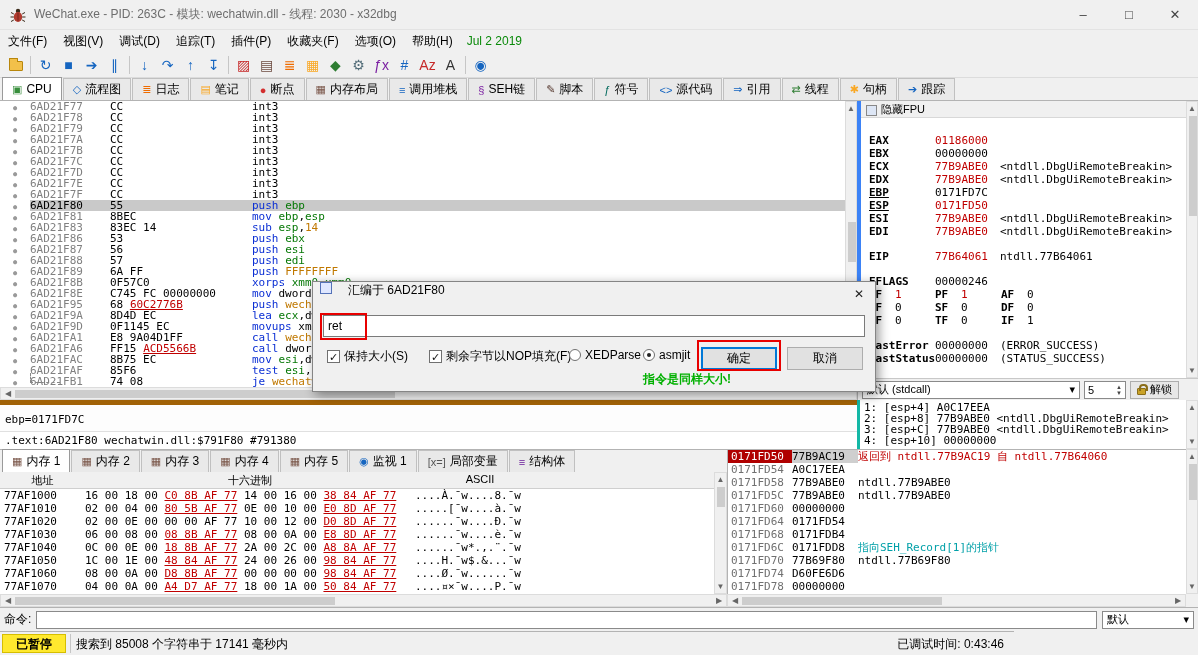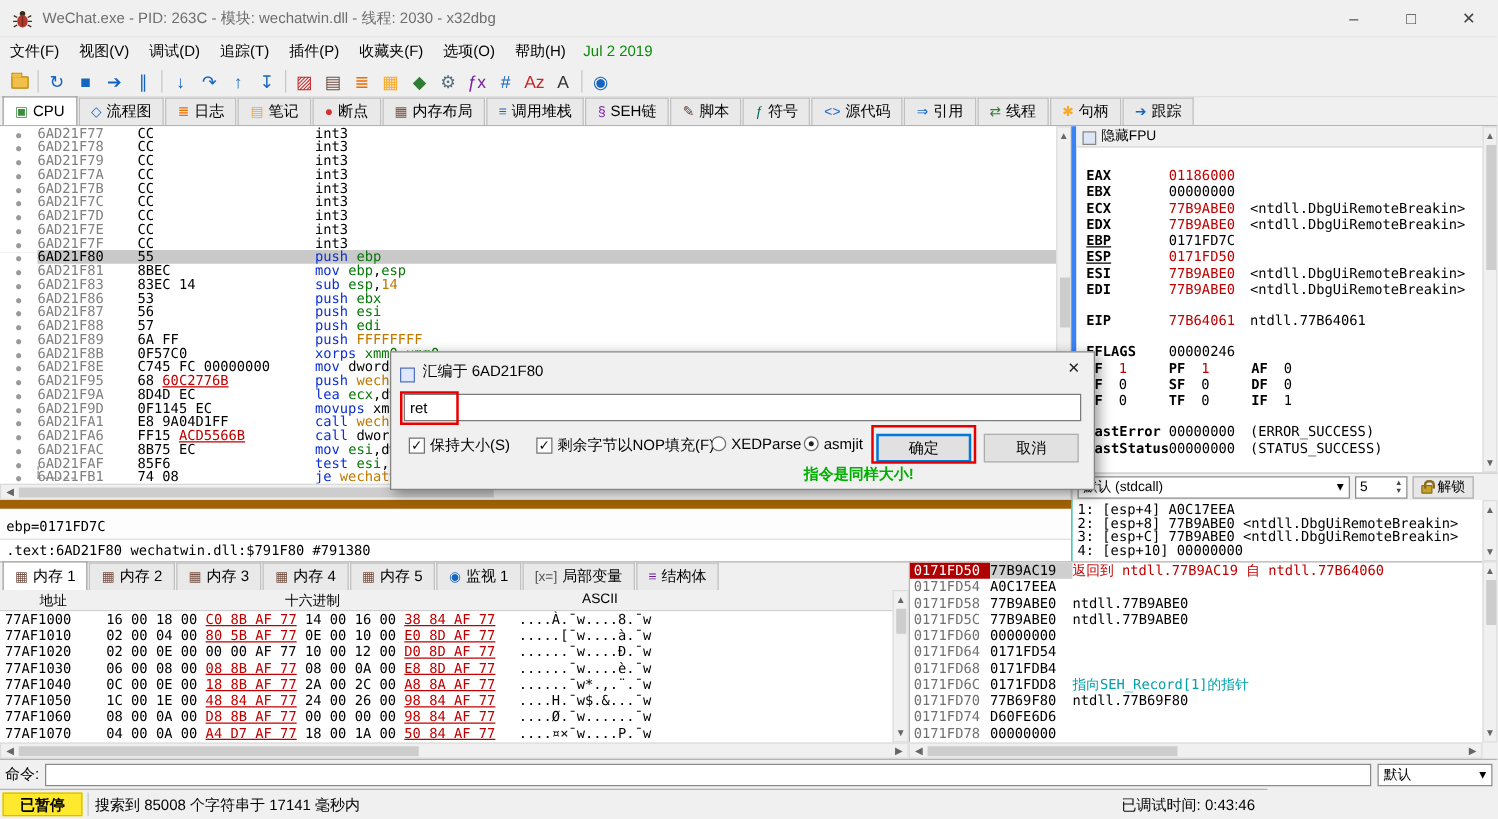--- a/index.html
+++ b/index.html
@@ -71,25 +71,25 @@
 .callconv{position:absolute;left:857px;top:378px;width:341px;height:22px;background:#f0f0f0;border-left:1px solid #b3b3b3;border-top:1px solid #c8c8c8;display:flex;align-items:center;gap:4px;padding:0 4px}
 .combo{height:18px;background:#fff;border:1px solid #8a8a8a;display:flex;align-items:center;justify-content:space-between;padding:0 4px;font-size:11px}
 .cc-combo{width:218px}
 .spin{width:42px;height:18px;background:#fff;border:1px solid #8a8a8a;display:flex;align-items:center;justify-content:space-between;padding:0 3px;font-size:11px}
 .spin .arrows{font-size:6px;line-height:6px;color:#444;text-align:center}
 .unlock{height:18px;border:1px solid #adadad;background:#e7e7e7;display:flex;align-items:center;gap:4px;padding:0 6px;font-size:11px}
 .lock{position:relative;width:9px;height:7px;background:#c9a227;border:1px solid #8a6d1a;border-radius:1px;margin-top:3px}
 .lock::before{content:"";position:absolute;top:-5px;left:1px;width:5px;height:5px;border:2px solid #8a6d1a;border-bottom:none;border-radius:4px 4px 0 0}
 
 
-.args{position:absolute;left:857px;top:400px;width:329px;height:49px;background:#fff;border-left:1px solid #14b8a6;font-family:"DejaVu Sans Mono",monospace;font-size:11px;padding:2px 4px;overflow:hidden}
+.args{position:absolute;left:857px;top:400px;width:329px;height:49px;background:#fff;border-left:3px solid #14b8a6;font-family:"DejaVu Sans Mono",monospace;font-size:11px;padding:2px 4px;overflow:hidden}
 .ar{height:11px;line-height:11px;white-space:pre}
 
 
-.infobox{position:absolute;left:0;top:400px;width:857px;height:31px;background:#fdfdfd;border-top:7px solid #a16207;font-family:"DejaVu Sans Mono",monospace;font-size:11px;padding:8px 5px}
+.infobox{position:absolute;left:0;top:400px;width:857px;height:31px;background:#fdfdfd;border-top:5px solid #a16207;font-family:"DejaVu Sans Mono",monospace;font-size:11px;padding:8px 5px}
 .textline{position:absolute;left:0;top:431px;width:857px;height:18px;background:#fff;border-top:1px solid #e0e0e0;font-family:"DejaVu Sans Mono",monospace;font-size:11px;line-height:17px;padding-left:5px}
 
 
 .bottabs{position:absolute;left:0;top:449px;width:727px;height:23px;background:#f0f0f0;border-top:1px solid #b3b3b3;display:flex;align-items:flex-end;padding-left:2px}
 .memhdr{position:absolute;left:0;top:472px;width:714px;height:17px;background:#f0f0f0;border-bottom:1px solid #cfcfcf;font-size:11px}
 .memhdr span{position:absolute;top:1px}
 .mh-addr{left:0;width:85px;text-align:center}
 .mh-hex{left:85px;width:330px;text-align:center}
 .mh-ascii{left:415px;width:130px;text-align:center}
 .memrows{position:absolute;left:0;top:489px;width:714px;height:105px;background:#fff;overflow:hidden;font-family:"DejaVu Sans Mono",monospace;font-size:11px}
@@ -115,21 +115,21 @@
 
 
 .statusbar{position:absolute;left:0;top:631px;width:1014px;height:24px;background:#f0f0f0;border-top:1px solid #b3b3b3}
 .paused{position:absolute;left:2px;top:2px;width:64px;height:19px;background:#ffe92e;border:1px solid #d6be00;text-align:center;line-height:18px;font-weight:bold}
 .smsg{position:absolute;left:76px;top:4px}
 .stime{position:absolute;right:10px;top:4px}
 .ssep{position:absolute;left:70px;top:2px;width:1px;height:19px;background:#c6c6c6}
 
 
 .dialog{position:absolute;left:312px;top:281px;width:564px;height:111px;background:#f0f0f0;border:1px solid #858585;box-shadow:3px 3px 10px rgba(0,0,0,.4);z-index:50}
-.dtitle{height:24px;display:flex;align-items:flex-end;padding-left:7px;gap:6px}
+.dtitle{height:24px;display:flex;align-items:flex-start;padding-left:7px;gap:16px}
 .dlg-ic{width:12px;height:12px;border:1px solid #5472b8;background:#dfe7ff}
 .dclose{position:absolute;right:0;top:0;width:32px;height:24px;text-align:center;line-height:24px;font-size:12px;color:#222}
 .dinput{position:absolute;left:10px;top:33px;width:542px;height:22px;border:1px solid #7a7a7a;background:#fff;font-size:12px;padding:0 4px;font-family:"Liberation Sans",sans-serif}
 .anno{position:absolute;border:2px solid #e80000;pointer-events:none}
 .anno-input{left:7px;top:31px;width:47px;height:27px}
 .anno-ok{left:384px;top:58px;width:84px;height:31px}
 .ctrlrow{position:absolute;left:0;top:62px;width:564px;height:26px}
 .chk,.rad{position:absolute;display:flex;align-items:center;gap:4px;top:4px;font-size:12px}
 .box{width:13px;height:13px;border:1px solid #707070;background:#fff;font-size:11px;line-height:12px;text-align:center;color:#111}
 .circ{width:12px;height:12px;border:1px solid #707070;border-radius:50%;background:#fff;position:relative}

